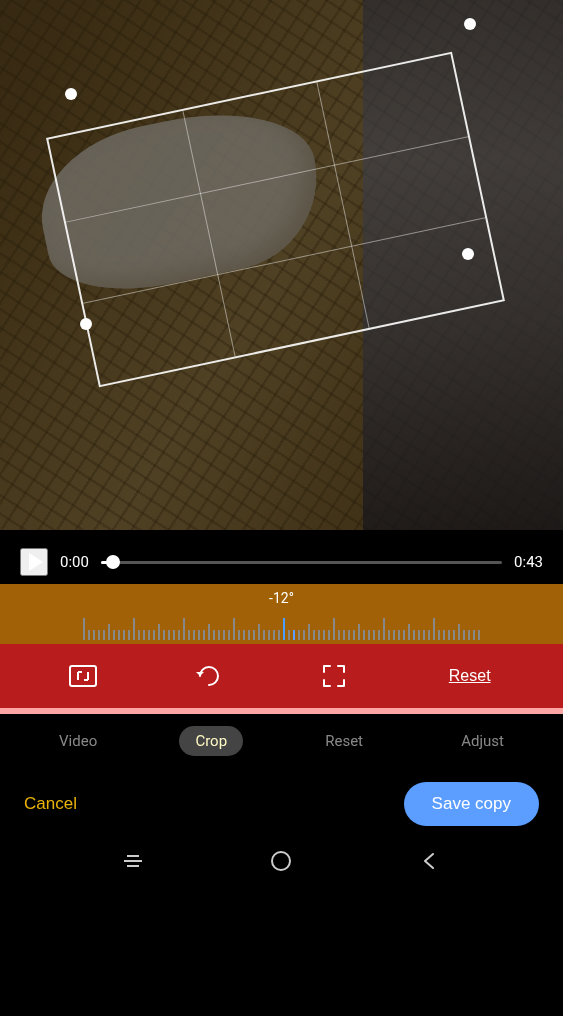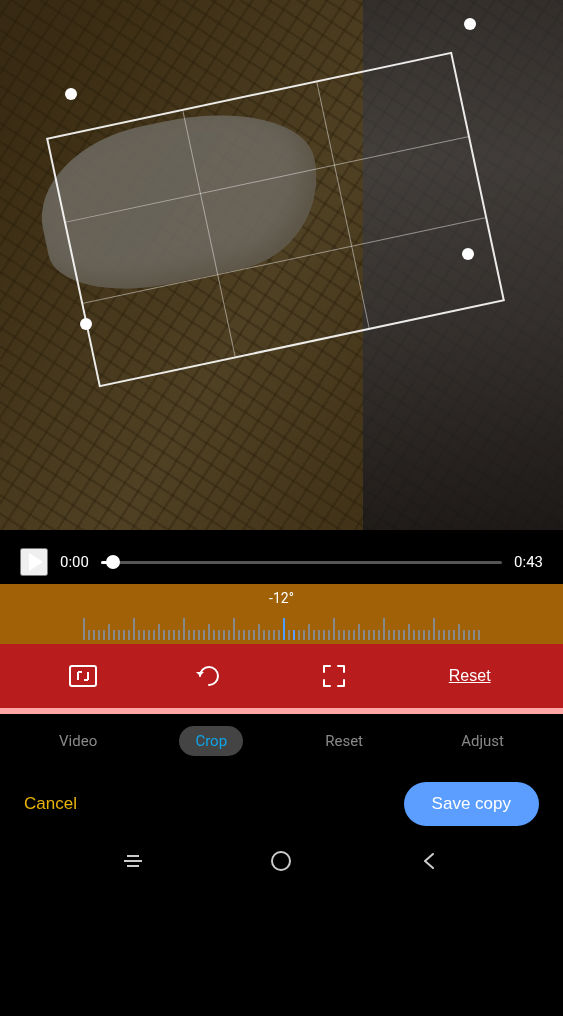--- a/index.html
+++ b/index.html
@@ -249,21 +249,21 @@
       font-size: 15px;
       color: #888;
       cursor: pointer;
       padding: 6px 16px;
       border-radius: 20px;
       transition: background 0.15s;
     }
 
     .tab-item.active {
       background: #444;
-      color: #0ea5e9;
+      color: #fef9c3;
     }
 
     
     #bottom-bar {
       display: flex;
       align-items: center;
       justify-content: space-between;
       padding: 14px 24px;
       background: #000;
     }

